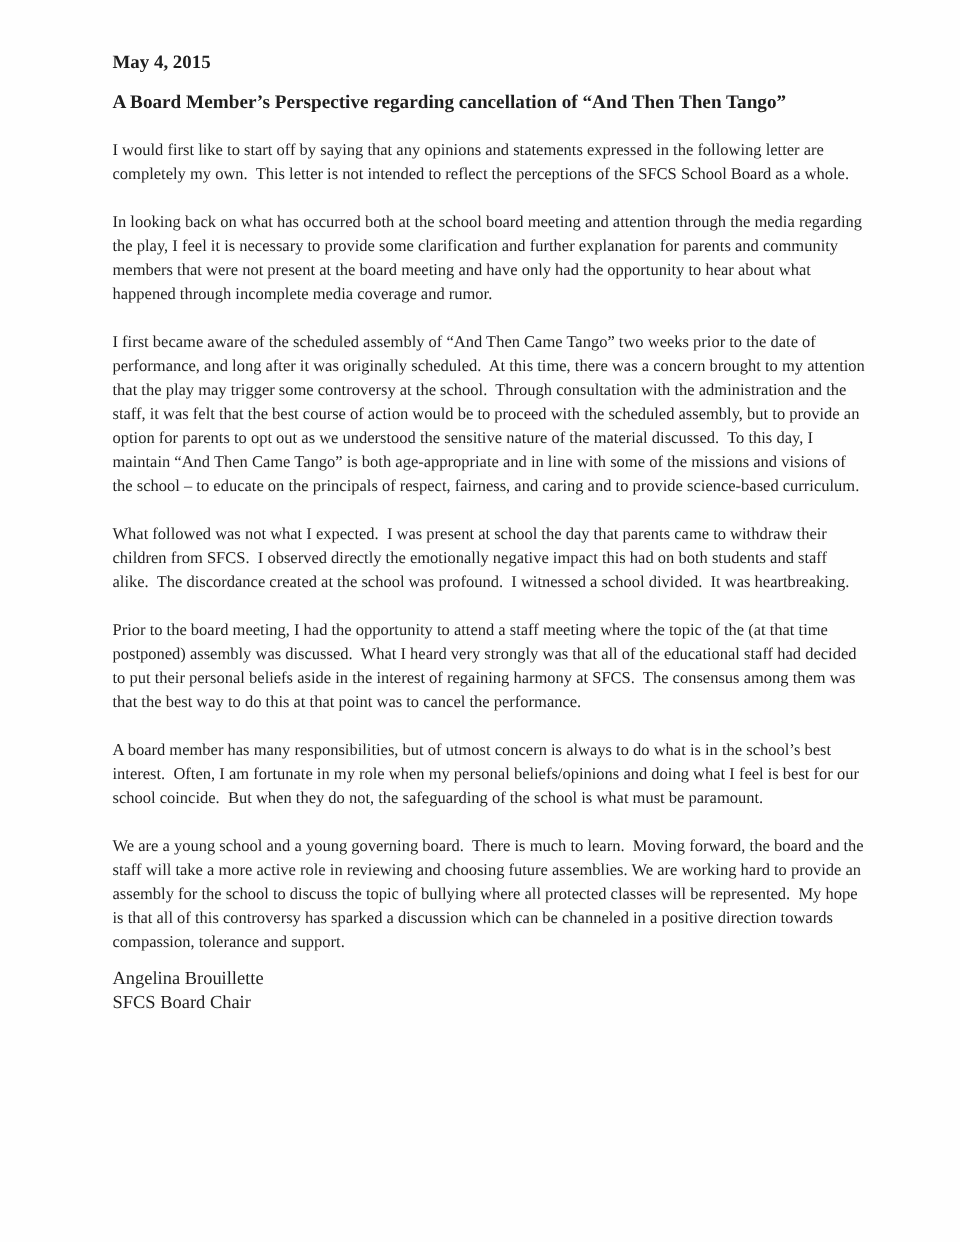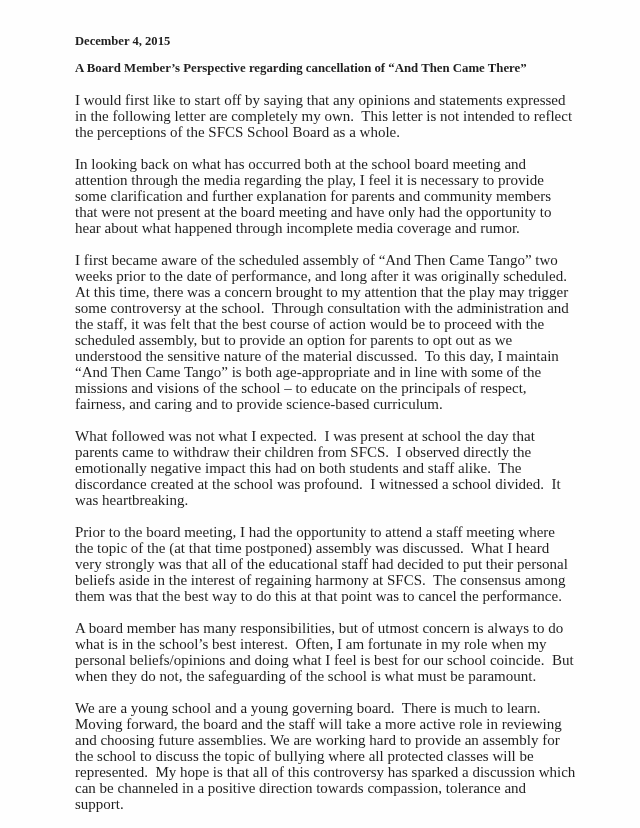--- a/index.html
+++ b/index.html
@@ -27,39 +27,43 @@
   }
   .title {
     margin: 0 0 10px 0;
     font-weight: bold;
     font-size: 12.8px;
     line-height: 16px;
     white-space: pre-wrap;
   }
   .para {
     margin: 16px 0 8px 0;
-    font-size: 15px;
+    font-size: 11px;
     line-height: 16px;
     white-space: pre-wrap;
   }
   .signature div {
     font-size: 12.3px;
     line-height: 16px;
     white-space: pre-wrap;
   }
 </style>
 </head>
 <body>
 
 <div class="page">
-  <p class="date">December 4, 2015</p>
+  <p class="date">May 4, 2015</p>
 
-  <p class="title">A Board Member’s Perspective regarding cancellation of “And Then Came There”</p>
+  <p class="title">A Board Member’s Perspective regarding cancellation of “And Then Then Tango”</p>
 
   <p class="para">I would first like to start off by saying that any opinions and statements expressed in the following letter are completely my own.  This letter is not intended to reflect the perceptions of the SFCS School Board as a whole.</p>
   <p class="para">In looking back on what has occurred both at the school board meeting and attention through the media regarding the play, I feel it is necessary to provide some clarification and further explanation for parents and community members that were not present at the board meeting and have only had the opportunity to hear about what happened through incomplete media coverage and rumor.</p>
   <p class="para">I first became aware of the scheduled assembly of “And Then Came Tango” two weeks prior to the date of performance, and long after it was originally scheduled.  At this time, there was a concern brought to my attention that the play may trigger some controversy at the school.  Through consultation with the administration and the staff, it was felt that the best course of action would be to proceed with the scheduled assembly, but to provide an option for parents to opt out as we understood the sensitive nature of the material discussed.  To this day, I maintain “And Then Came Tango” is both age-appropriate and in line with some of the missions and visions of the school – to educate on the principals of respect, fairness, and caring and to provide science-based curriculum.</p>
   <p class="para">What followed was not what I expected.  I was present at school the day that parents came to withdraw their children from SFCS.  I observed directly the emotionally negative impact this had on both students and staff alike.  The discordance created at the school was profound.  I witnessed a school divided.  It was heartbreaking.</p>
   <p class="para">Prior to the board meeting, I had the opportunity to attend a staff meeting where the topic of the (at that time postponed) assembly was discussed.  What I heard very strongly was that all of the educational staff had decided to put their personal beliefs aside in the interest of regaining harmony at SFCS.  The consensus among them was that the best way to do this at that point was to cancel the performance.</p>
   <p class="para">A board member has many responsibilities, but of utmost concern is always to do what is in the school’s best interest.  Often, I am fortunate in my role when my personal beliefs/opinions and doing what I feel is best for our school coincide.  But when they do not, the safeguarding of the school is what must be paramount.</p>
   <p class="para">We are a young school and a young governing board.  There is much to learn.  Moving forward, the board and the staff will take a more active role in reviewing and choosing future assemblies. We are working hard to provide an assembly for the school to discuss the topic of bullying where all protected classes will be represented.  My hope is that all of this controversy has sparked a discussion which can be channeled in a positive direction towards compassion, tolerance and support.</p>
 
+  <div class="signature">
+    <div>Angelina Brouillette</div>
+    <div>SFCS Board Chair</div>
+  </div>
 </div>
 
 </body></html>

